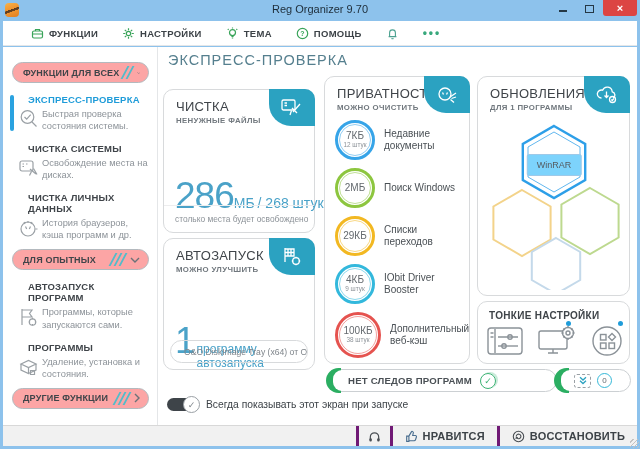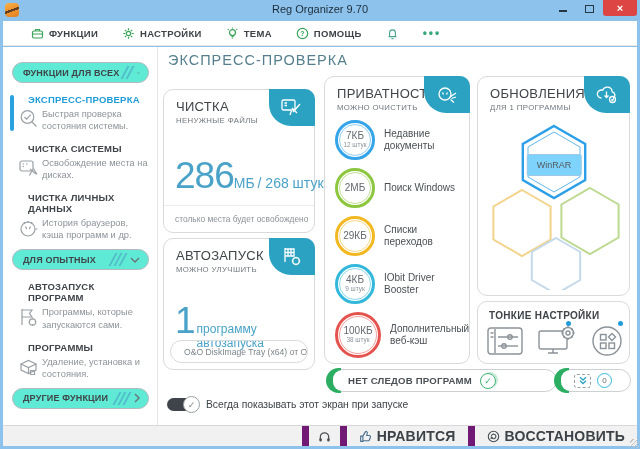--- a/index.html
+++ b/index.html
@@ -25,51 +25,51 @@
   .menu-item svg { display:block; }
   .menu-dots { color:#38a87c; font-size:12px; letter-spacing:2px; font-weight:700; }
 
   
   .content { position:absolute; top:47px; left:3px; right:3px; bottom:24px; background:#fff; display:flex; }
   .sidebar { width:155px; border-right:1px solid #e4e6e8; padding-top:7px; }
   .main { flex:1; position:relative; }
 
   
   .side-pill { display:flex; align-items:center; gap:4px; height:21px; margin:8px 8px 4px 9px;
-    border:1px solid #b3b9be; border-radius:12px; padding:0 8px 0 10px; background:#5eead4; }
+    border:1px solid #b3b9be; border-radius:12px; padding:0 8px 0 10px; background:#fca5a5; }
   .side-pill .lbl { flex:1; font-size:9px; font-weight:700; letter-spacing:.2px; color:#3f4449; white-space:nowrap; }
   .stripes { display:flex; gap:3px; margin-right:2px; }
   .stripes i { width:2px; height:13px; background:#52bcca; transform:skewX(-28deg); }
   .nav-item { position:relative; padding:0 6px 0 14px; margin-top:11px; }
   .nav-item.active::before { content:''; position:absolute; left:7px; top:1px; bottom:1px; width:4px;
     border-radius:2px; background:#2aa2e0; }
   .nav-title { font-size:9.5px; font-weight:700; letter-spacing:.2px; color:#3f4449; margin-left:11px; }
   .nav-item.active .nav-title { color:#1f9cd9; }
   .nav-body { display:flex; margin-top:2px; align-items:flex-start; }
   .nav-body svg { flex:none; }
   .nav-desc { font-size:9.3px; color:#8d9399; line-height:1.3; padding-top:1px; }
 
   
   .card { position:absolute; background:#fff; border:1px solid #d8dadc; border-radius:10px; }
   .card-head { padding:9px 12px 0 12px; }
   .card-title { font-size:13px; color:#3f4449; letter-spacing:.3px; }
-  .card-sub { font-size:7.8px; font-weight:400; color:#71787e; letter-spacing:.35px; margin-top:2px; }
+  .card-sub { font-size:7.8px; font-weight:700; color:#71787e; letter-spacing:.35px; margin-top:2px; }
   .badge { position:absolute; top:-1px; right:-1px; width:46px; height:37px; background:#2ba2c1;
     border-radius:0 10px 0 22px; display:flex; align-items:center; justify-content:center; }
 
   .page-heading { position:absolute; left:10px; top:5px; font-size:14.5px; letter-spacing:1px; color:#557f8e; }
 
   .card-cleanup   { left:5px;   top:42px;  width:152px; height:144px; }
   .card-autostart { left:5px;   top:191px; width:152px; height:132px; }
   .card-privacy   { left:166px; top:29px;  width:146px; height:288px; }
   .card-updates   { left:319px; top:29px;  width:153px; height:220px; }
   .card-tweaks    { left:319px; top:254px; width:153px; height:63px; }
 
   .big-row { display:flex; align-items:baseline; margin:30px 0 0 11px; color:#4aa2c8; white-space:nowrap; }
-  .big-val { font-size:37px; font-weight:400; letter-spacing:-1px; }
+  .big-val { font-size:37px; font-weight:400; letter-spacing:-1px;margin-top:20px; }
   .big-unit { font-size:14px; }
   .big-rest { font-size:14px; margin-left:3px; }
   .card-caption { position:absolute; left:0; right:0; bottom:0; height:27px; border-top:1px solid #ededee;
     display:flex; align-items:center; padding-left:11px; font-size:8.4px; color:#8d9399; }
   .auto-row { display:flex; align-items:baseline; margin:26px 0 0 11px; color:#4aa2c8; }
   .auto-label { font-size:12px; margin-left:2px; }
   .auto-footer { position:absolute; left:6px; right:6px; bottom:6px; height:23px; border:1px solid #d8dadc;
     border-radius:12px; display:flex; align-items:center; gap:5px; padding:0 8px; font-size:8.6px; color:#7e848a;
     white-space:nowrap; overflow:hidden; }
 
@@ -118,22 +118,22 @@
   .toggle-row { position:absolute; left:9px; top:351px; display:flex; align-items:center; gap:9px; }
   .switch { position:relative; width:30px; height:13px; background:#3e4449; border-radius:7px; flex:none; }
   .knob { position:absolute; right:-3px; top:-2px; width:17px; height:17px; background:#fff;
     border:1px solid #9aa0a5; border-radius:50%; color:#7e848a; font-size:9px;
     display:flex; align-items:center; justify-content:center; }
   .toggle-label { font-size:10.3px; color:#3c4247; }
 
   
   .statusbar { position:absolute; left:3px; right:3px; bottom:3px; height:21px; background:#f1f1f1;
     border-top:1px solid #d8d8d8; display:flex; justify-content:flex-end; align-items:stretch; }
-  .sb-cell { display:flex; align-items:center; gap:5px; padding:0 12px; border-left:7px solid #701a75;
-    font-size:14px; font-weight:700; letter-spacing:.2px; color:#3c4247; }
+  .sb-cell { display:flex; align-items:center; gap:5px; padding:0 12px; border-left:3px solid #701a75;
+    font-size:11px; font-weight:700; letter-spacing:.2px; color:#3c4247; }
   .sb-cell.icon-only { padding:0 9px; }
   .grip { position:absolute; right:1px; bottom:1px; width:9px; height:9px;
     background:repeating-linear-gradient(135deg, transparent 0 2px, #c2c2c2 2px 3px); }
 </style>
 </head>
 <body>
 
 <div class="window">
 
   <div class="titlebar">

